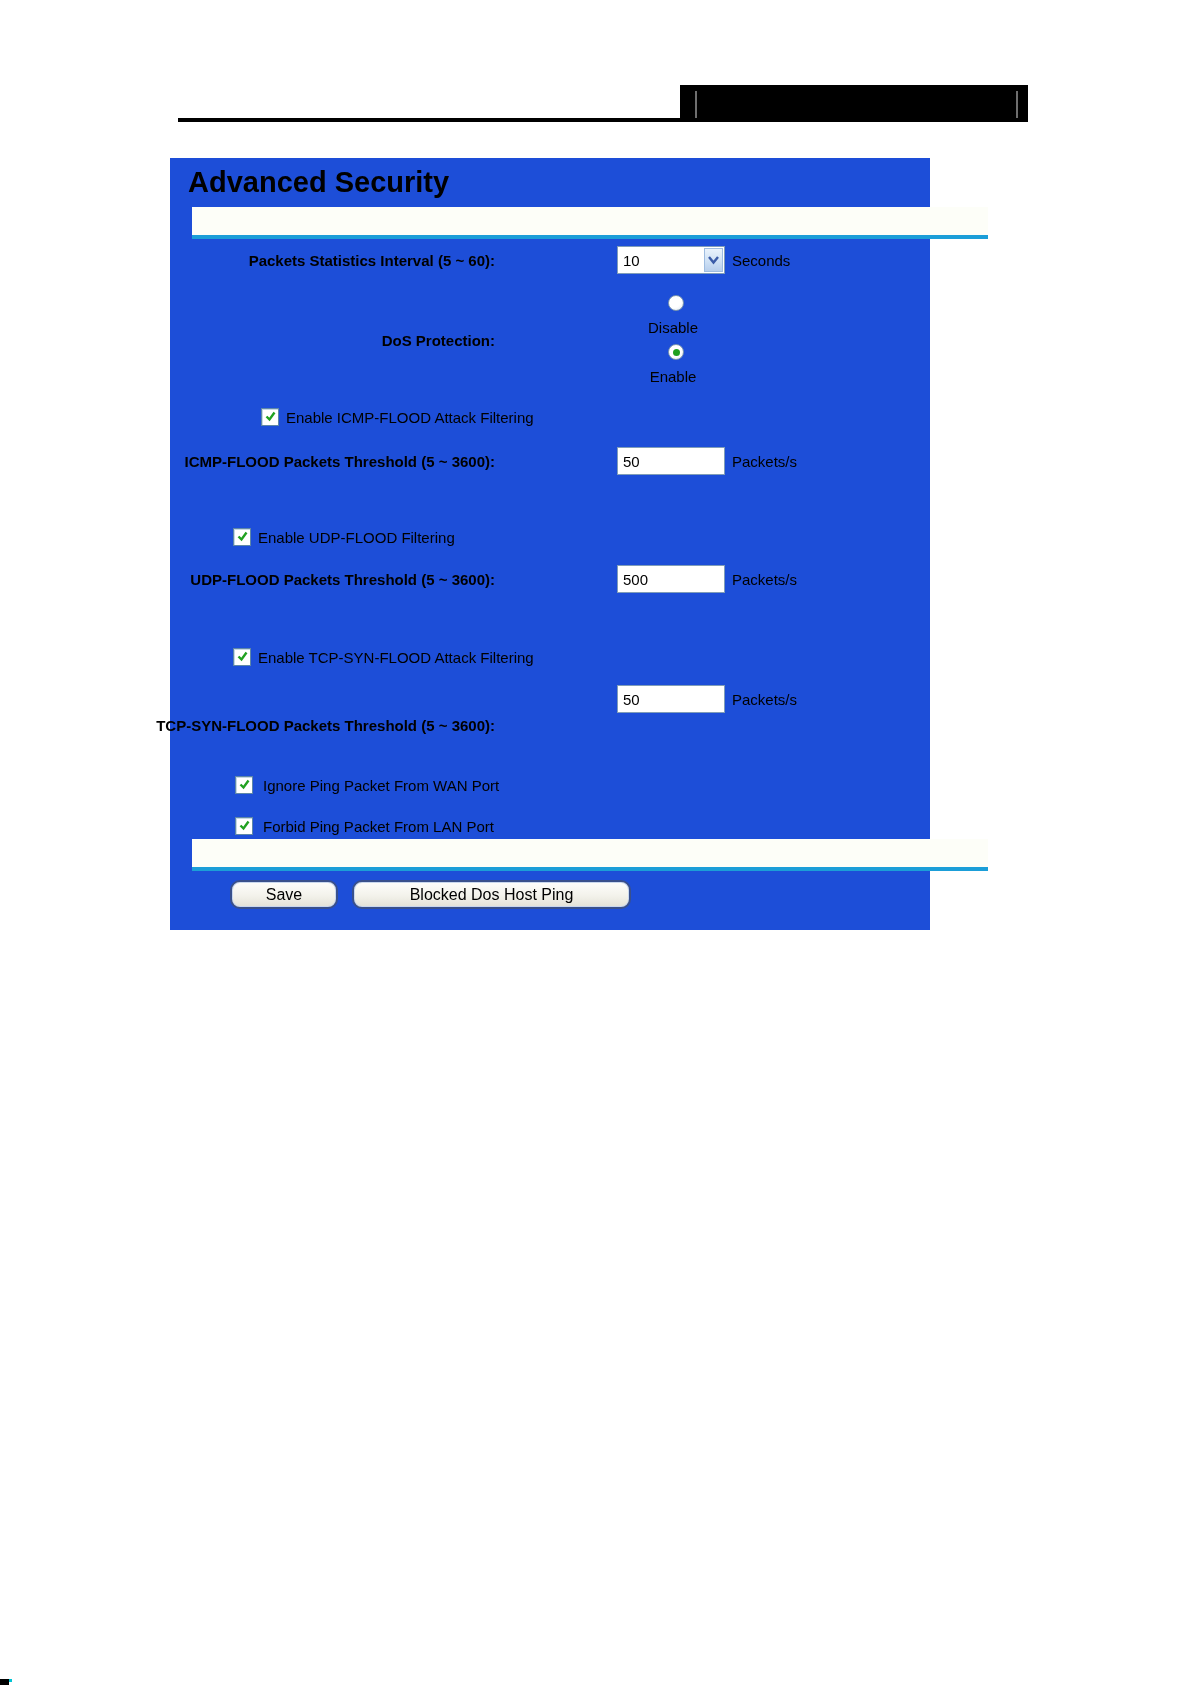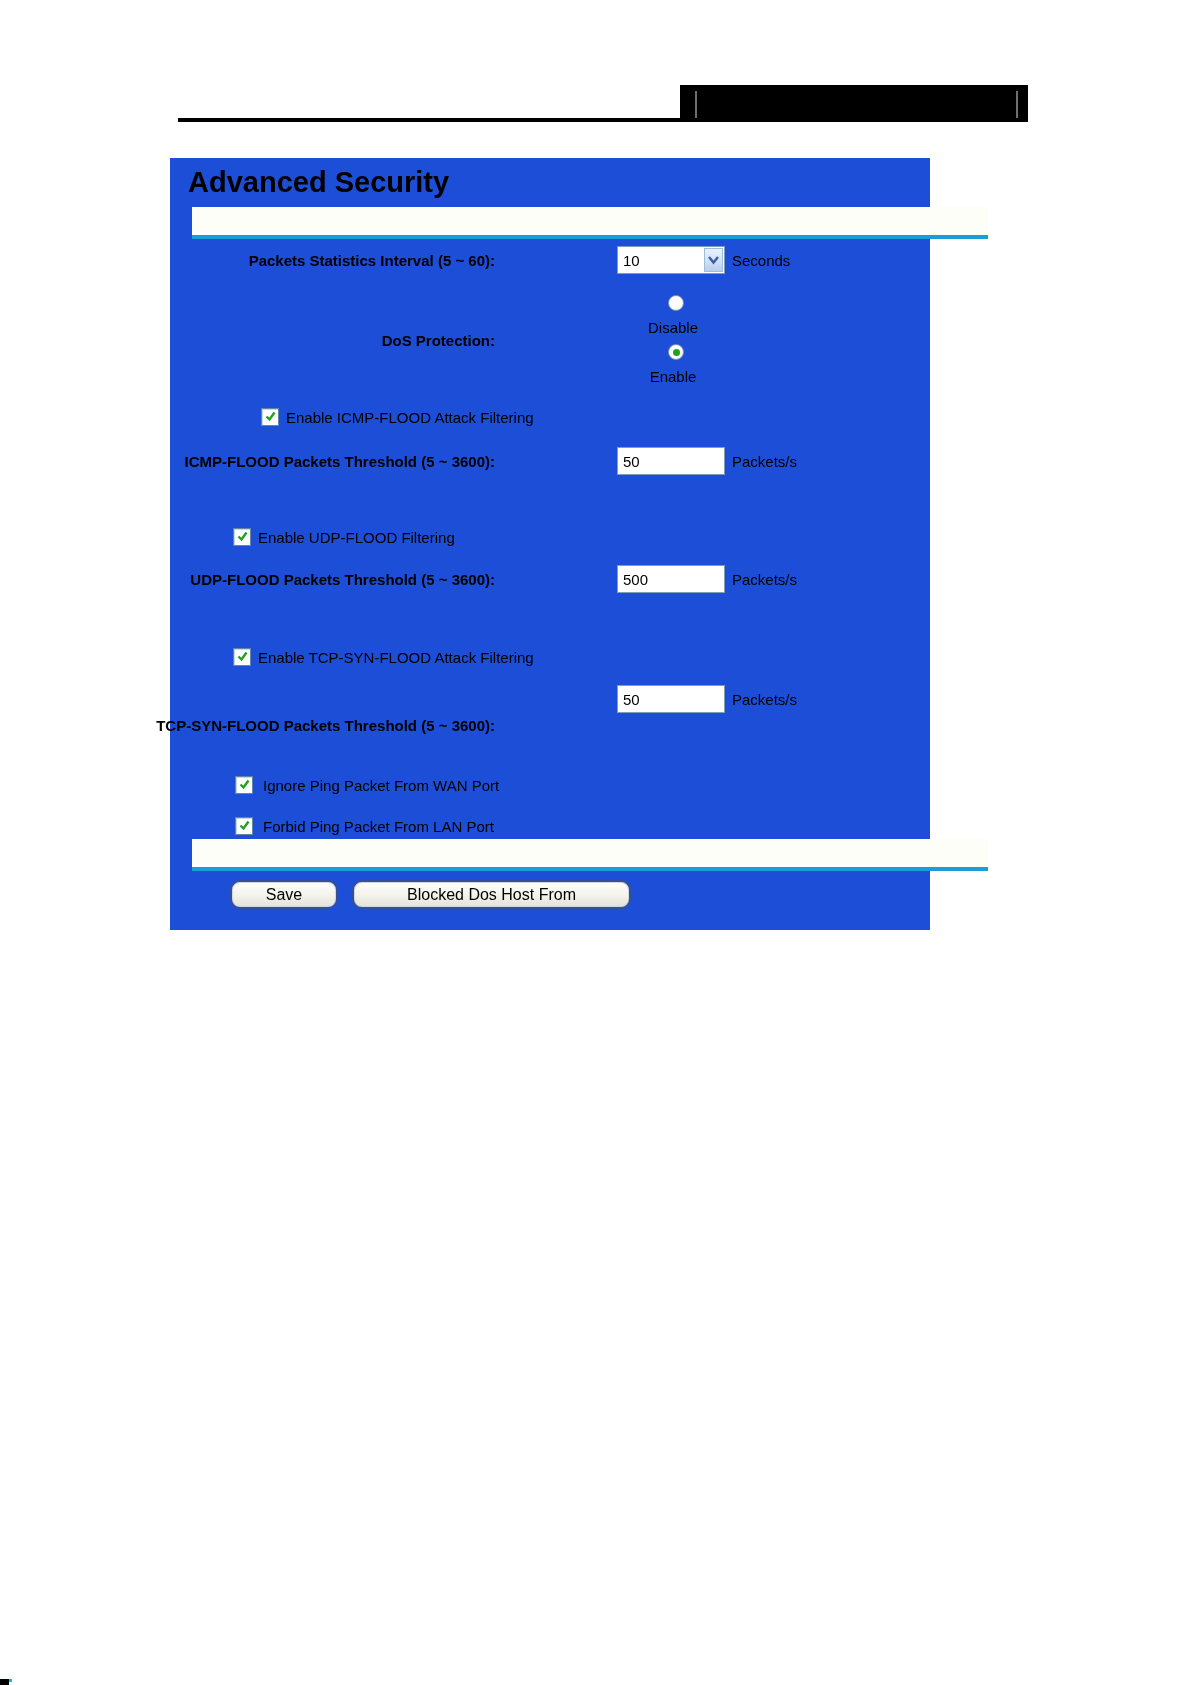--- a/index.html
+++ b/index.html
@@ -228,20 +228,20 @@
             </svg>
         </span>
       </span>
       <span>Forbid Ping Packet From LAN Port</span>
     </div>
 
     <div class="row-band band2"></div>
     <div class="rule-blue rb2"></div>
 
     <button class="xp-btn btn-save">Save</button>
-    <button class="xp-btn btn-blocked">Blocked Dos Host From</button>
+    <button class="xp-btn btn-blocked">Blocked Dos Host Ping</button>
 
   </div>
 
   <div class="corner-mark"></div>
   <div class="corner-cyan"></div>
 
 </div>
 
 </body></html>

